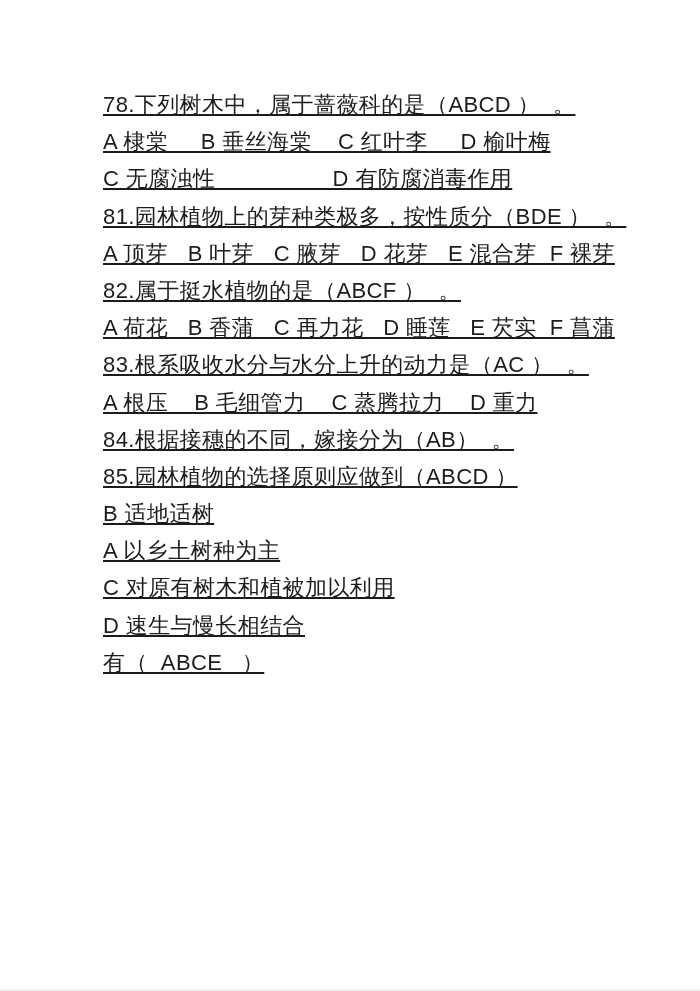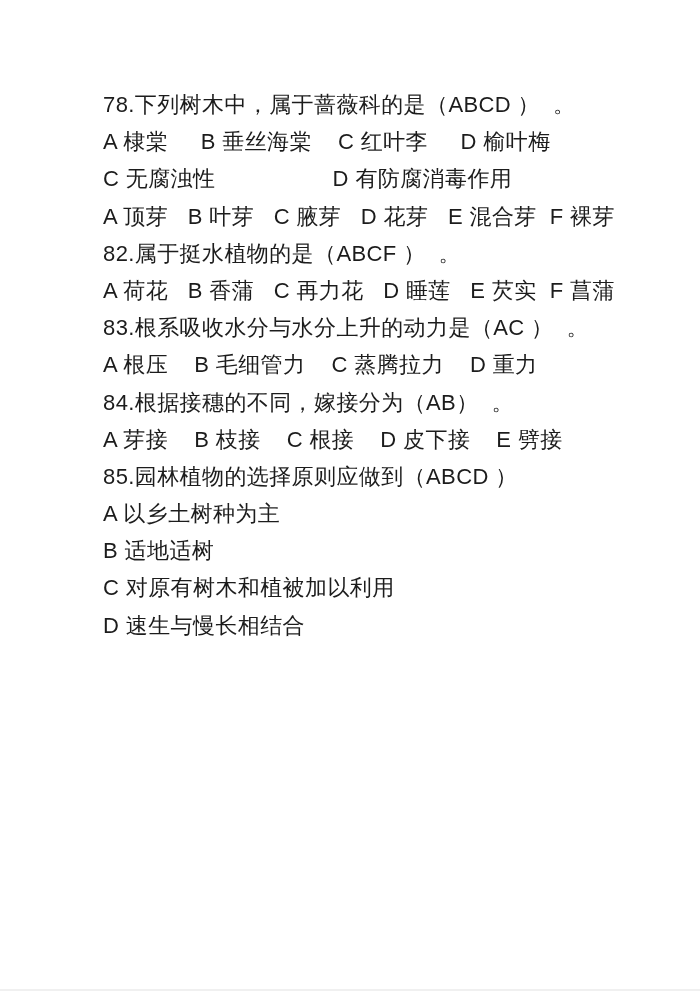--- a/index.html
+++ b/index.html
@@ -20,44 +20,46 @@
     left: 103px;
     right: 30px;
     color: #1c1c1c;
     font-size: 22px;
     line-height: 37.2px;
     letter-spacing: 0.4px;
   }
   .line {
     white-space: pre;
     height: 37.2px;
+    text-decoration: underline;
   }
   .bottom-edge {
     position: absolute;
     left: 0;
     bottom: 0;
     width: 100%;
     height: 2px;
     background: #f0f0f0;
   }
 </style>
 </head>
 <body>
 
 <div class="doc">
   <div class="line">78.下列树木中，属于蔷薇科的是（ABCD ）  。</div>
   <div class="line">A 棣棠     B 垂丝海棠    C 红叶李     D 榆叶梅</div>
   <div class="line">C 无腐浊性                  D 有防腐消毒作用</div>
+  <div class="line">81.园林植物上的芽种类极多，按性质分（BDE ）  。</div>
   <div class="line">A 顶芽   B 叶芽   C 腋芽   D 花芽   E 混合芽  F 裸芽</div>
   <div class="line">82.属于挺水植物的是（ABCF ）  。</div>
   <div class="line">A 荷花   B 香蒲   C 再力花   D 睡莲   E 芡实  F 菖蒲</div>
   <div class="line">83.根系吸收水分与水分上升的动力是（AC ）  。</div>
   <div class="line">A 根压    B 毛细管力    C 蒸腾拉力    D 重力</div>
   <div class="line">84.根据接穗的不同，嫁接分为（AB）  。</div>
-  <div class="line">A 芽接    B 枝接    C 根接    D 皮下接    E 劈接</div>
   <div class="line">85.园林植物的选择原则应做到（ABCD ）</div>
+  <div class="line">B 适地适树</div>
   <div class="line">A 以乡土树种为主</div>
-  <div class="line">B 适地适树</div>
   <div class="line">C 对原有树木和植被加以利用</div>
   <div class="line">D 速生与慢长相结合</div>
+  <div class="line">有（  ABCE   ）</div>
 </div>
 
 <div class="bottom-edge"></div>
 
 </body></html>

